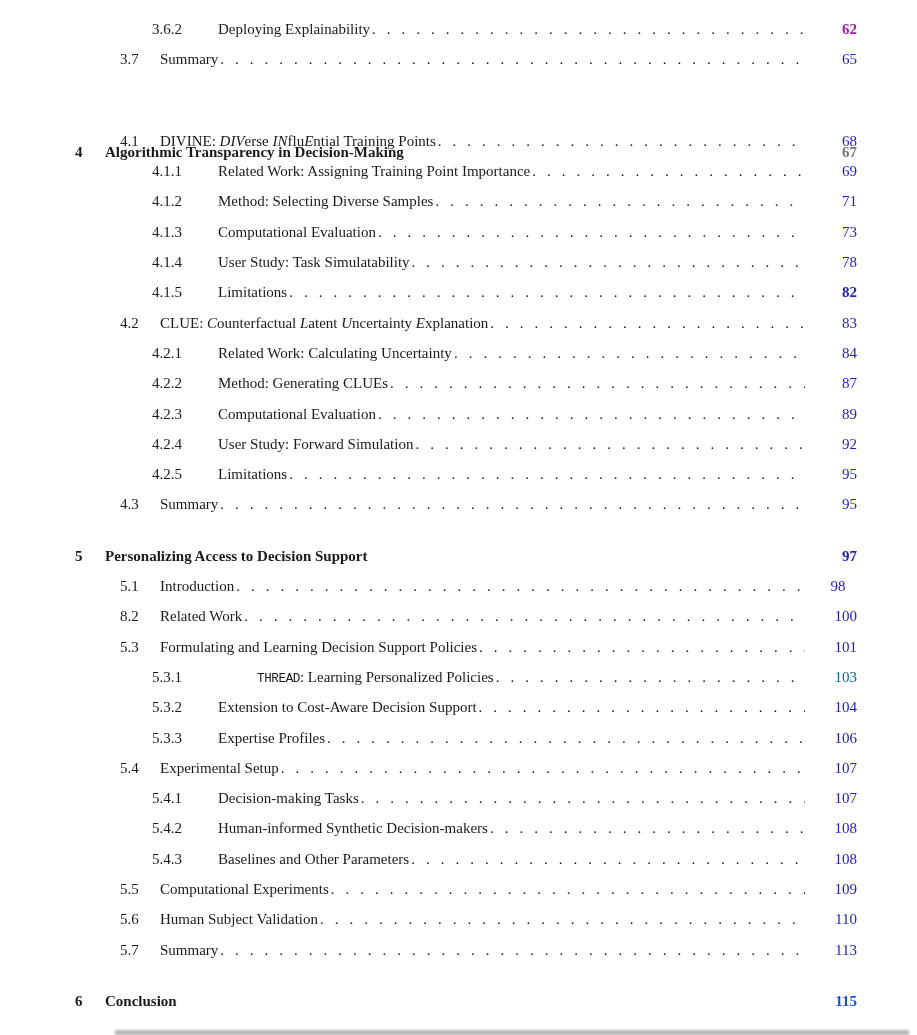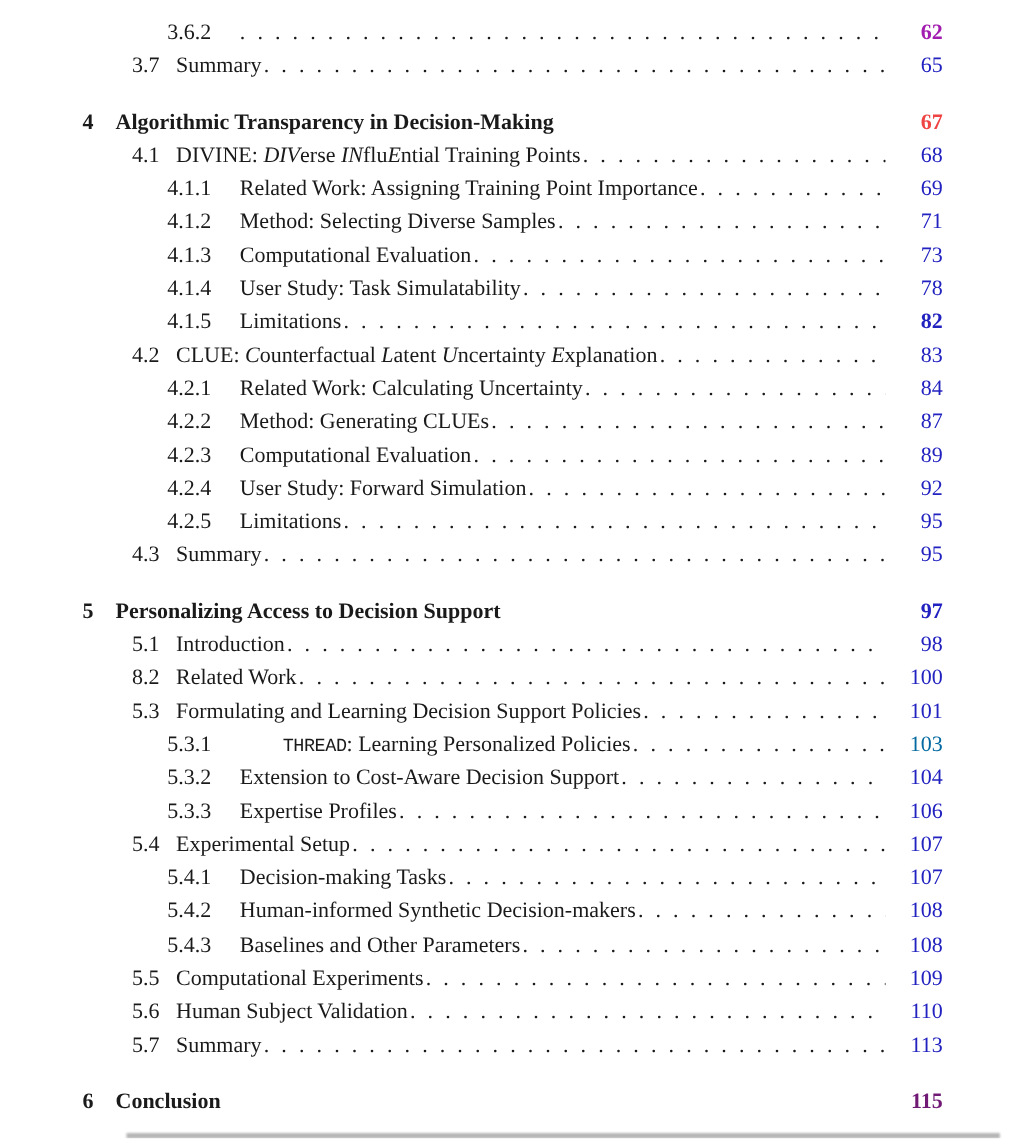--- a/index.html
+++ b/index.html
@@ -3,21 +3,21 @@
 <meta charset="utf-8">
 <style>
   html, body { margin: 0; padding: 0; }
   .page {
     position: relative;
     width: 917px;
     height: 1035px;
     background: #ffffff;
     overflow: hidden;
     font-family: "Liberation Serif", serif;
-    font-size: 20px;
+    font-size: 15px;
     color: #1a1a1a;
   }
   #toc { padding-top: 14px; padding-right: 60px; }
   .row {
     display: flex;
     align-items: baseline;
     height: 30.3px;
     line-height: 30.3px;
     white-space: nowrap;
   }
@@ -63,34 +63,35 @@
     filter: blur(1.2px);
   }
 </style>
 </head>
 <body>
 
 <div class="page">
   <div id="toc">
       <div class="row subsection">
     <span class="num">3.6.2</span>
+    <span class="title"><span>Deploying Explainability</span></span>
     <span class="dots">............................................................</span>
     <a class="page-num" style="color: #a21caf; font-weight: bold;">62</a>
   </div>
       <div class="row section">
     <span class="num">3.7</span>
     <span class="title"><span>Summary</span></span>
     <span class="dots">............................................................</span>
     <a class="page-num" style="color: rgb(34, 34, 192);">65</a>
   </div>
       <div class="row chapter">
     <span class="num">4</span>
     <span class="title"><span>Algorithmic Transparency in Decision-Making</span></span>
     <span class="dots">............................................................</span>
-    <a class="page-num" style="color: #ef4444;">67</a>
+    <a class="page-num" style="color: #737373; margin-top: 41px;">67</a>
   </div>
       <div class="row section">
     <span class="num">4.1</span>
     <span class="title"><span>DIVINE: </span><i>DIV</i><span>erse </span><i>IN</i><span>flu</span><i>E</i><span>ntial Training Points</span></span>
     <span class="dots">............................................................</span>
     <a class="page-num" style="color: rgb(34, 34, 192);">68</a>
   </div>
       <div class="row subsection">
     <span class="num">4.1.1</span>
     <span class="title"><span>Related Work: Assigning Training Point Importance</span></span>
@@ -166,21 +167,21 @@
       <div class="row chapter">
     <span class="num">5</span>
     <span class="title"><span>Personalizing Access to Decision Support</span></span>
     <span class="dots">............................................................</span>
     <a class="page-num" style="color: rgb(34, 34, 192);">97</a>
   </div>
       <div class="row section">
     <span class="num">5.1</span>
     <span class="title"><span>Introduction</span></span>
     <span class="dots">............................................................</span>
-    <a class="page-num" style="color: rgb(34, 34, 192);">98</a>
+    <a class="page-num" style="color: rgb(34, 34, 192); text-align: center;">98</a>
   </div>
       <div class="row section">
     <span class="num">8.2</span>
     <span class="title"><span>Related Work</span></span>
     <span class="dots">............................................................</span>
     <a class="page-num" style="color: rgb(34, 34, 192);">100</a>
   </div>
       <div class="row section">
     <span class="num">5.3</span>
     <span class="title"><span>Formulating and Learning Decision Support Policies</span></span>
@@ -244,17 +245,17 @@
       <div class="row section">
     <span class="num">5.7</span>
     <span class="title"><span>Summary</span></span>
     <span class="dots">............................................................</span>
     <a class="page-num" style="color: rgb(34, 34, 192);">113</a>
   </div>
       <div class="row chapter">
     <span class="num">6</span>
     <span class="title"><span>Conclusion</span></span>
     <span class="dots">............................................................</span>
-    <a class="page-num" style="color: #701a75;">115</a>
+    <a class="page-num" style="color: #1d4ed8;">115</a>
   </div>
     </div>
   <div class="cutoff-band"></div>
 </div>
 
 </body></html>

